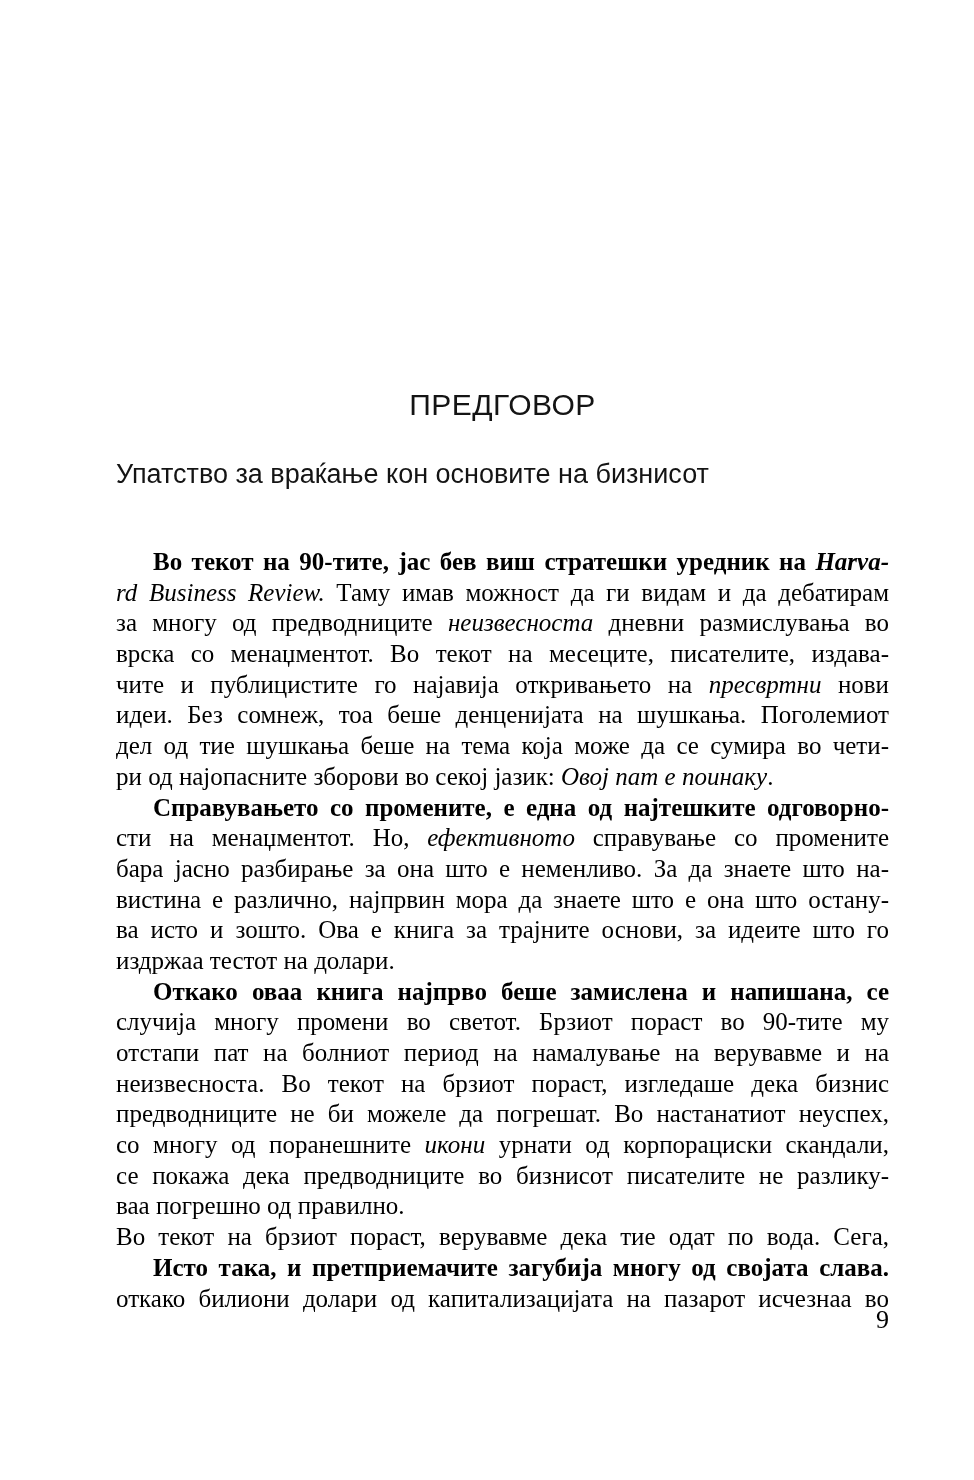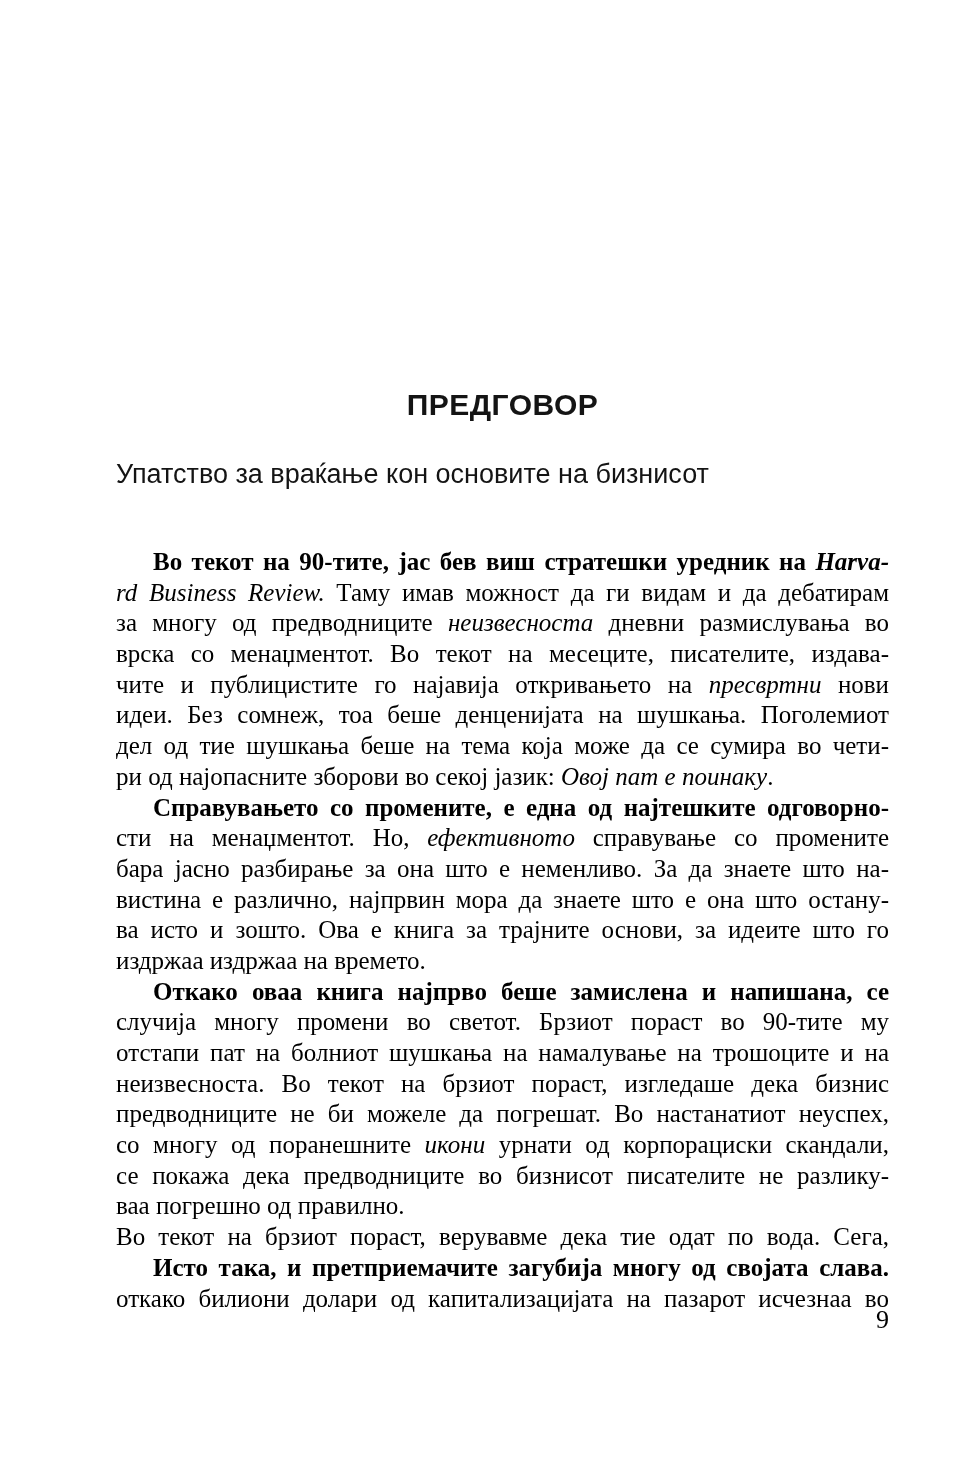--- a/index.html
+++ b/index.html
@@ -17,21 +17,21 @@
   }
   .title {
     position: absolute;
     top: 388px;
     left: 116px;
     width: 773px;
     text-align: center;
     font-family: "Liberation Sans", "DejaVu Sans", sans-serif;
     font-size: 30px;
     line-height: 1.1;
-    font-weight: 700;
+    font-weight: 400;
     color: #141414;
     letter-spacing: 0.5px;
   }
   .subtitle {
     position: absolute;
     top: 460px;
     left: 116px;
     width: 773px;
     text-align: left;
     font-family: "Liberation Sans", "DejaVu Sans", sans-serif;
@@ -95,26 +95,26 @@
         <div class="line"><span>идеи. Без сомнеж, тоа беше денценијата на шушкања. Поголемиот</span></div>
         <div class="line"><span>дел од тие шушкања беше на тема која може да се сумира во чети-</span></div>
         <div class="line last"><span>ри од најопасните зборови во секој јазик: </span><i>Овој пат е поинаку</i><span>.</span></div>
       </div>
       <div class="paragraph">
         <div class="line indent"><span>Справувањето со промените, е една од најтешките одговорно-</span></div>
         <div class="line"><span>сти на менаџментот. Но, </span><i>ефективното</i><span> справување со промените</span></div>
         <div class="line"><span>бара јасно разбирање за она што е неменливо. За да знаете што на-</span></div>
         <div class="line"><span>вистина е различно, најпрвин мора да знаете што е она што остану-</span></div>
         <div class="line"><span>ва исто и зошто. Ова е книга за трајните основи, за идеите што го</span></div>
-        <div class="line last"><span>издржаа издржаа на времето.</span></div>
+        <div class="line last"><span>издржаа тестот на долари.</span></div>
       </div>
       <div class="paragraph">
         <div class="line indent"><span>Откако оваа книга најпрво беше замислена и напишана, се</span></div>
         <div class="line"><span>случија многу промени во светот. Брзиот пораст во 90-тите му</span></div>
-        <div class="line"><span>отстапи пат на болниот шушкања на намалување на трошоците и на</span></div>
+        <div class="line"><span>отстапи пат на болниот период на намалување на верувавме и на</span></div>
         <div class="line"><span>неизвесноста. Во текот на брзиот пораст, изгледаше дека бизнис</span></div>
         <div class="line"><span>предводниците не би можеле да погрешат. Во настанатиот неуспех,</span></div>
         <div class="line"><span>со многу од поранешните </span><i>икони</i><span> урнати од корпорациски скандали,</span></div>
         <div class="line"><span>се покажа дека предводниците во бизнисот писателите не разлику-</span></div>
         <div class="line last"><span>ваа погрешно од правилно.</span></div>
       </div>
       <div class="paragraph">
         <div class="line"><span>Во текот на брзиот пораст, верувавме дека тие одат по вода. Сега,</span></div>
         <div class="line indent"><span>Исто така, и претприемачите загубија многу од својата слава.</span></div>
         <div class="line"><span>откако билиони долари од капитализацијата на пазарот исчезнаа во</span></div>

